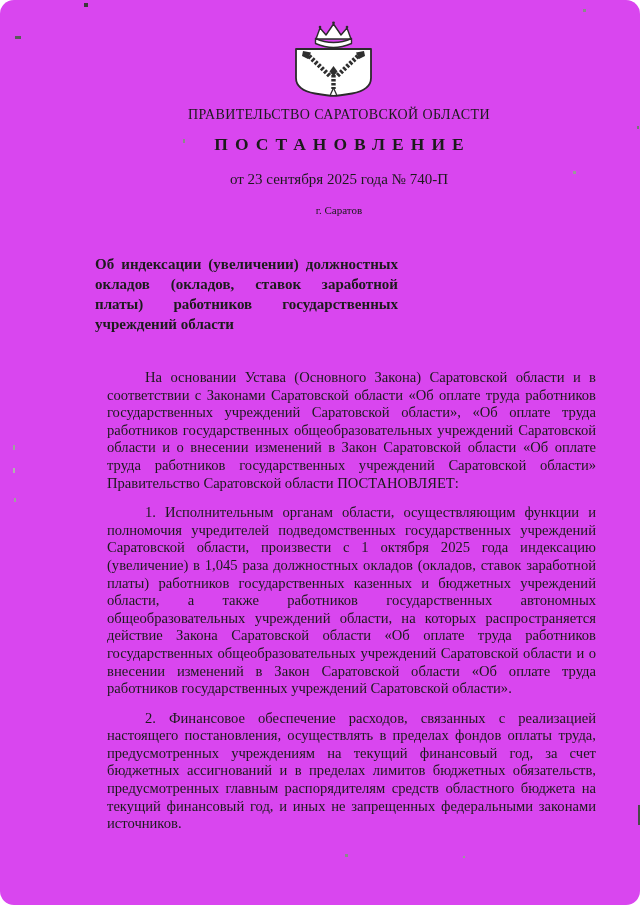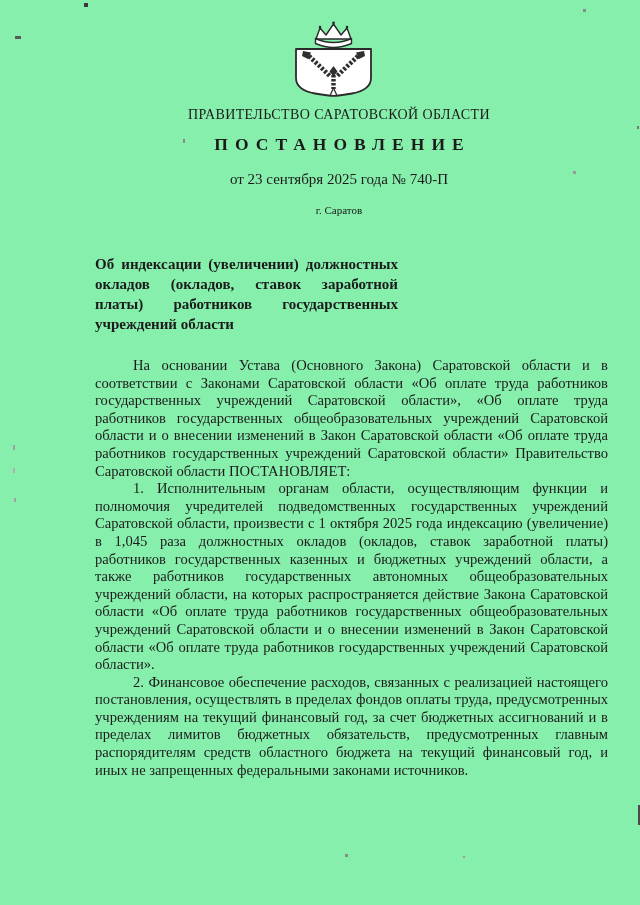--- a/index.html
+++ b/index.html
@@ -1,23 +1,24 @@
 <!DOCTYPE html>
 <html lang="ru"><head>
 <meta charset="utf-8">
 <style>
   html, body { margin: 0; padding: 0; background: #ffffff; }
   .page {
     position: relative;
     width: 640px;
     height: 905px;
-    background: #86efac;
+    background: #d946ef;
     overflow: hidden;
     font-family: "Liberation Serif", "DejaVu Serif", serif;
     color: #1b1b1b;
+    border-radius: 14px;
   }
 
   
   .emblem {
     position: absolute;
     left: 286px;
     top: 20px;
     width: 95px;
     height: 80px;
   }
@@ -52,21 +53,21 @@
   
   .body {
     position: absolute;
     left: 95px;
     top: 357px;
     width: 513px;
     font-size: 14.6px;
     line-height: 17.6px;
     text-align: justify;
   }
-  .para { margin: 0; text-indent: 38px; }
+  .para { margin: 12px; text-indent: 38px; }
   .para-continues {
     text-align-last: justify;
     -moz-text-align-last: justify;
   }
 
   
   .speck { position: absolute; background: #555; }
   .s1  { left: 84px;  top: 3px;   width: 4px; height: 4px;  background:#3a3a3a; }
   .s2  { left: 15px;  top: 36px;  width: 6px; height: 3px;  background:#5a5a5a; }
   .s3  { left: 583px; top: 9px;   width: 3px; height: 3px;  background:#8a8a8a; }

